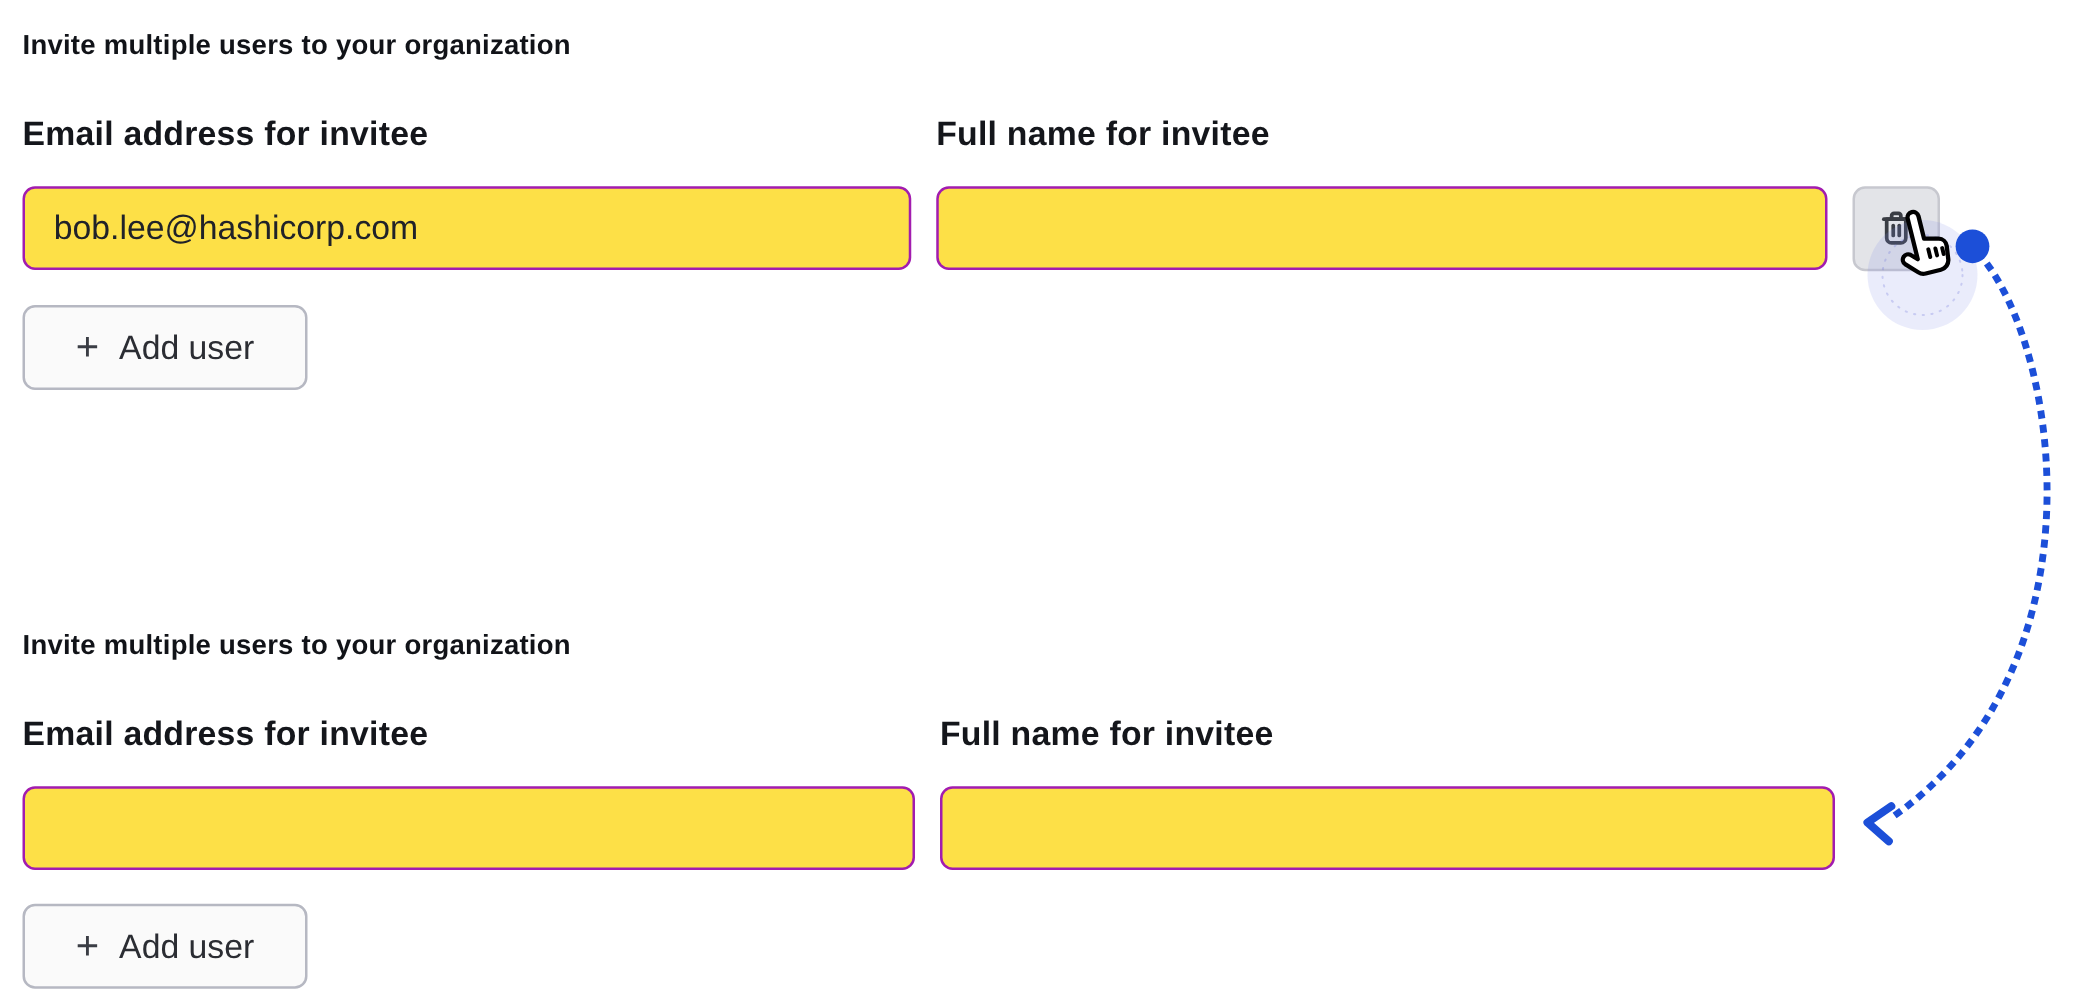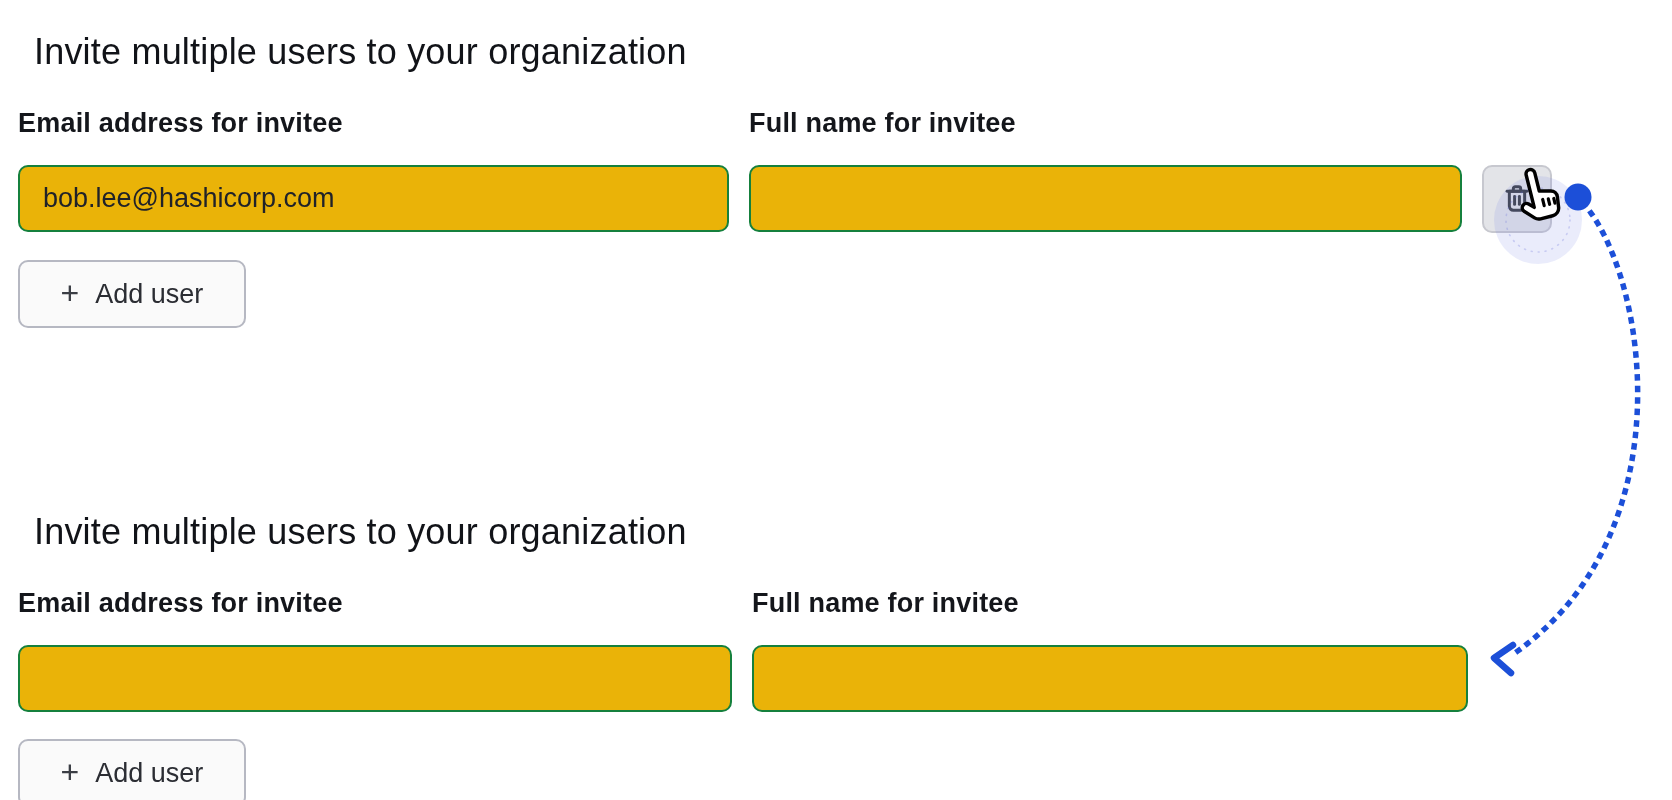--- a/index.html
+++ b/index.html
@@ -9,37 +9,37 @@
     background: #ffffff;
     overflow: hidden;
     font-family: "Liberation Sans", sans-serif;
     color: #16181d;
   }
   .section { position: absolute; left: 18px; width: 1534px; }
   #section-before { top: 20px; }
   #section-after  { top: 500px; }
 
   .heading {
-    margin: 16px;
-    font-size: 36px; line-height: 32px; font-weight: 400;
+    margin: 0;
+    font-size: 22px; line-height: 32px; font-weight: 700;
     color: #111318; letter-spacing: .2px;
   }
   .fields-row { display: flex; gap: 20px; margin-top: 40px; align-items: flex-start; }
   .field-email { width: 714px; }
   .field-name  { width: 716px; }
   .field-label {
     display: block;
     font-size: 27px; line-height: 30px; font-weight: 700;
     color: #14161b; margin-bottom: 27px; letter-spacing: .2px;
   }
   .text-input {
     box-sizing: border-box;
     width: 100%; height: 67px;
-    border: 2px solid #15803d; border-radius: 10px;
-    background: #eab308;
+    border: 2px solid #a21caf; border-radius: 10px;
+    background: #fde047;
     padding: 0 23px;
     font-family: "Liberation Sans", sans-serif;
     font-size: 27px; color: #202229;
     outline: none; display: block;
   }
   .delete-btn {
     box-sizing: border-box;
     margin-top: 57px;
     width: 70px; height: 68px; flex: 0 0 70px;
     border: 2px solid #c7c8cf; border-radius: 10px;

